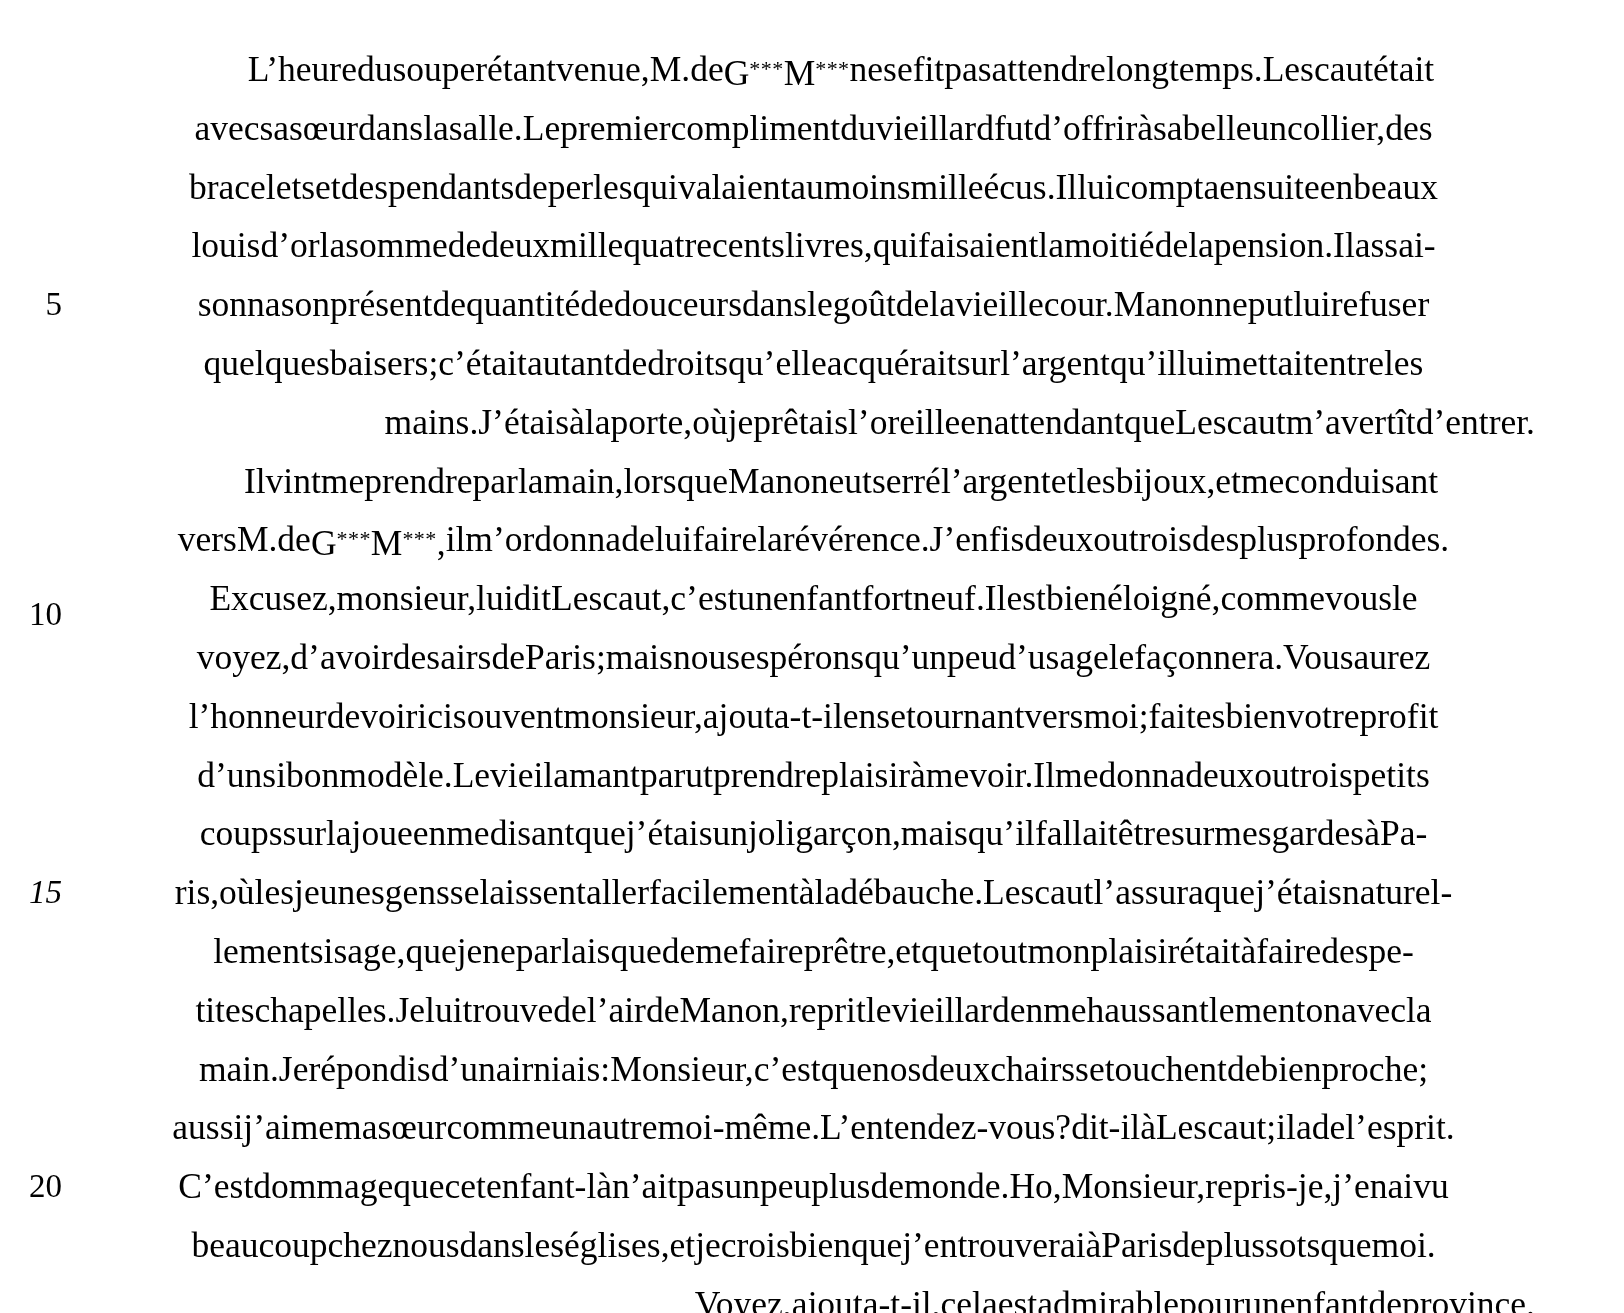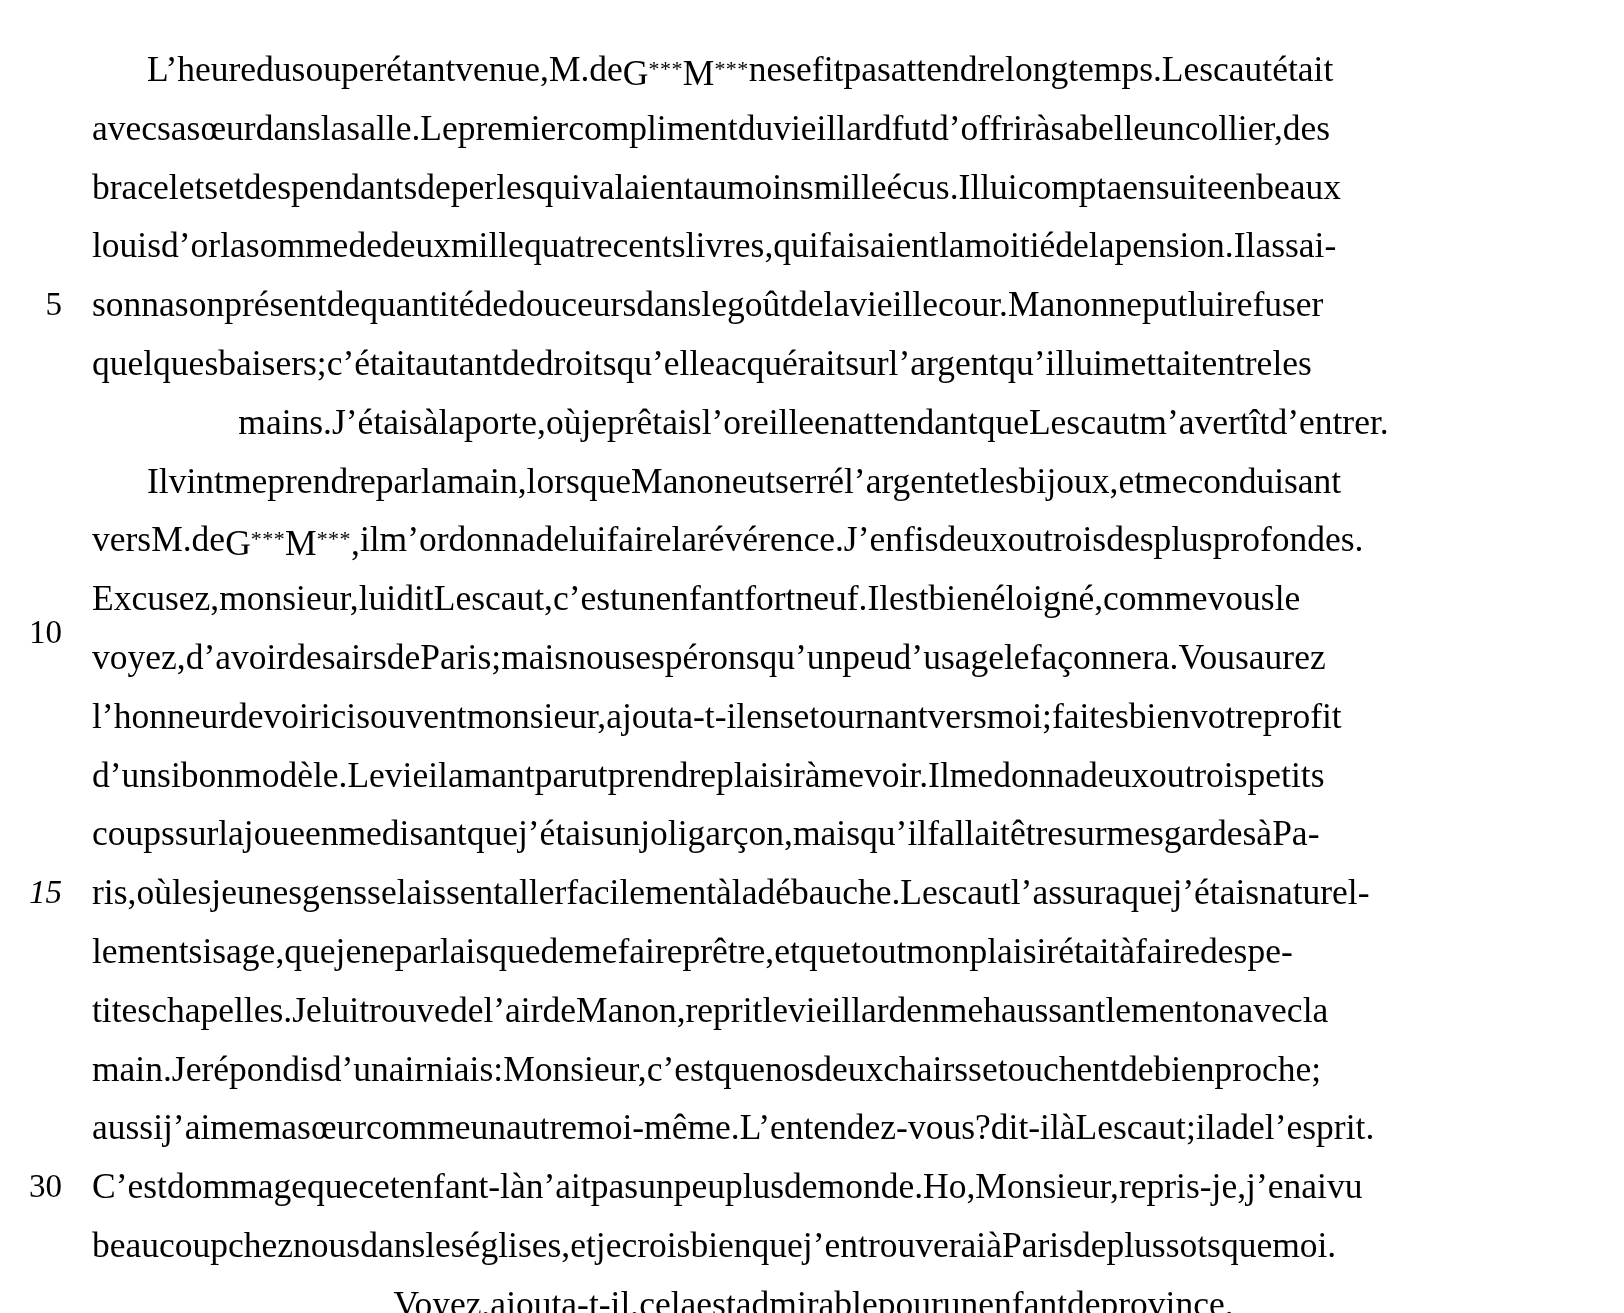--- a/index.html
+++ b/index.html
@@ -35,26 +35,26 @@
     height: 58.8px;
     line-height: 58.8px;
     font-size: 35.5px;
     white-space: nowrap;
     letter-spacing: 0;
   }
 
   
   .text-line .line-inner {
     display: flex;
-    justify-content: flex-start;
+    justify-content: center;
     width: 100%;
     white-space: pre;
   }
   .text-line.ragged .line-inner {
-    justify-content: center;
+    justify-content: flex-end;
   }
   .line-inner > .w {
     white-space: pre;
   }
 
   
   .indent {
     display: inline-block;
     width: 55px;
     flex: 0 0 55px;
@@ -146,16 +146,16 @@
         <div class="line-inner"><span class="w">C’est</span><span class="w">dommage</span><span class="w">que</span><span class="w">cet</span><span class="w">enfant-là</span><span class="w">n’ait</span><span class="w">pas</span><span class="w">un</span><span class="w">peu</span><span class="w">plus</span><span class="w">de</span><span class="w">monde.</span><span class="w">Ho,</span><span class="w">Monsieur,</span><span class="w">repris-je,</span><span class="w">j’en</span><span class="w">ai</span><span class="w">vu</span></div>
       </div>
       <div class="text-line">
         <div class="line-inner"><span class="w">beaucoup</span><span class="w">chez</span><span class="w">nous</span><span class="w">dans</span><span class="w">les</span><span class="w">églises,</span><span class="w">et</span><span class="w">je</span><span class="w">crois</span><span class="w">bien</span><span class="w">que</span><span class="w">j’en</span><span class="w">trouverai</span><span class="w">à</span><span class="w">Paris</span><span class="w">de</span><span class="w">plus</span><span class="w">sots</span><span class="w">que</span><span class="w">moi.</span></div>
       </div>
       <div class="text-line ragged">
         <div class="line-inner"><span class="w">Voyez,</span><span class="w">ajouta-t-il,</span><span class="w">cela</span><span class="w">est</span><span class="w">admirable</span><span class="w">pour</span><span class="w">un</span><span class="w">enfant</span><span class="w">de</span><span class="w">province.</span></div>
       </div>
     </div>
 <div class="line-number" style="top: 275.2px;">5</div>
-    <div class="line-number" style="top: 603px;">10</div>
+    <div class="line-number" style="top: 585px;">10</div>
     <div class="line-number" style="top: 863.2px; font-style: italic;">15</div>
-    <div class="line-number" style="top: 1157.2px;">30</div>
+    <div class="line-number" style="top: 1157.2px;">20</div>
   </div>
 
 </body></html>

